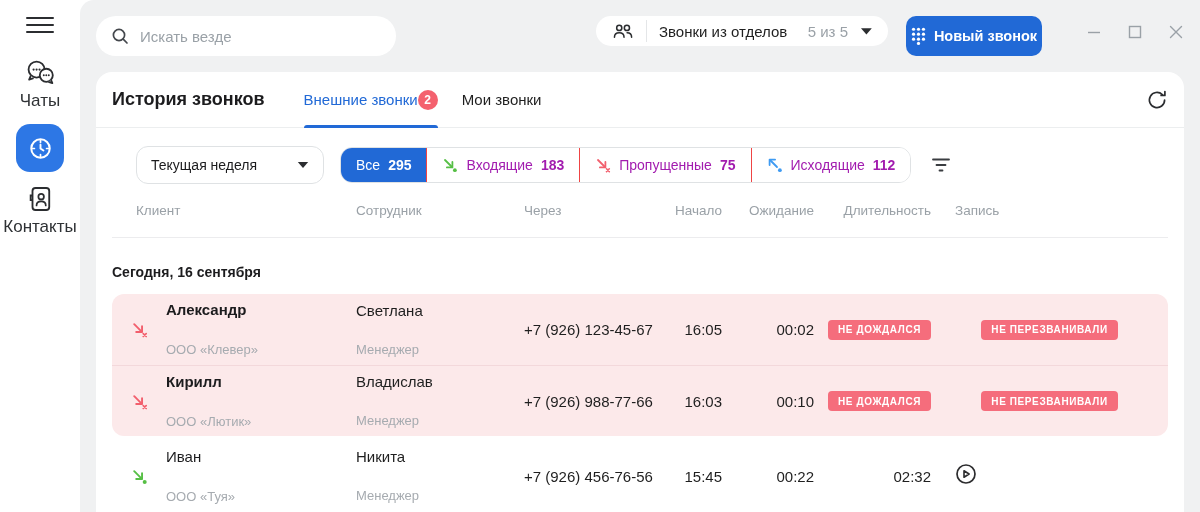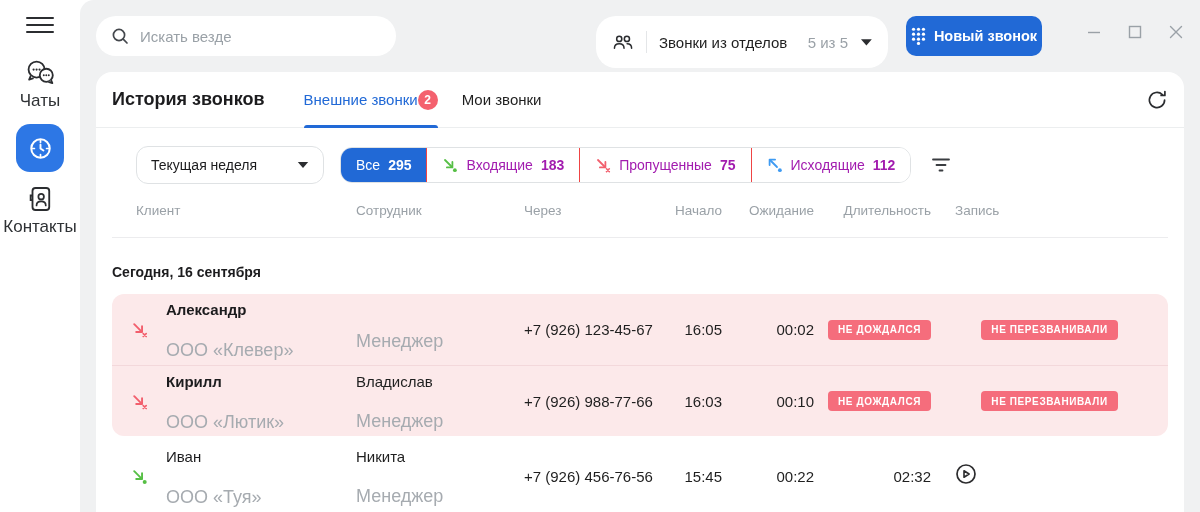--- a/index.html
+++ b/index.html
@@ -23,21 +23,21 @@
   .nav-contacts{margin-top:12px;}
 
   
   .workspace{position:absolute; left:80px; top:0; right:0; bottom:0; background:var(--bg_grey); border-top-left-radius:14px;}
 
   .topbar{position:relative; height:72px;}
   .search-pill{position:absolute; left:16px; top:16px; width:300px; height:40px; background:#fff; border-radius:20px; display:flex; align-items:center; gap:10px; padding:0 14px;}
   .search-pill input{flex:1; border:0; outline:0; background:transparent; font-size:15px; color:#1f1f1f; font-family:inherit;}
   .search-pill input::placeholder{color:var(--text_grey);}
 
-  .departments{position:absolute; left:516px; top:16px; width:292px; height:52px; background:#fff; border-radius:20px; display:flex; align-items:center; gap:12px; padding:0 15px; cursor:pointer;}
+  .departments{position:absolute; left:516px; top:16px; width:292px; height:30px; background:#fff; border-radius:20px; display:flex; align-items:center; gap:12px; padding:0 15px; cursor:pointer;}
   .dep-divider{width:1px; height:22px; background:#e4e6e8;}
   .dep-label{font-size:15px; color:#1f1f1f; white-space:nowrap;}
   .dep-count{margin-left:auto; font-size:15px; color:var(--text_grey); white-space:nowrap;}
 
   .new-call{position:absolute; left:826px; top:16px; width:136px; height:40px; border:0; border-radius:10px; background:var(--accent); color:#fff; display:flex; align-items:center; justify-content:center; gap:8px; font-size:14.5px; font-weight:700; font-family:inherit; cursor:pointer;}
 
   .win-controls{position:absolute; right:16px; top:24px; display:flex; gap:25px; align-items:center;}
   .win-btn{background:none; border:0; cursor:pointer; padding:0; display:flex; align-items:center; justify-content:center; width:16px; height:16px;}
 
   
@@ -71,21 +71,21 @@
   .date-label{margin:26px 16px 13px; font-size:14px; font-weight:700; line-height:17px; color:#1c1c1e;}
 
   .rows{margin:0 16px;}
   .row-group{background:var(--row_pink); border-radius:12px;}
   .row{display:grid; grid-template-columns:54px 190px 168px 146px 72px 72px 117px 1fr; align-items:center; height:71px; cursor:pointer;}
   .row-group .row + .row{border-top:1px solid #f3d8db;}
   .row.white{height:72px; margin-top:4px; background:#fff;}
   .cell-icon{display:flex; justify-content:center;}
   .name{font-size:15px; font-weight:700; color:#1c1c1e; line-height:18px;}
   .row.white .name{font-weight:400;}
-  .sub{font-size:18px; color:#a6abb0; margin-top:23px; line-height:16px;}
+  .sub{font-size:13px; color:#a6abb0; margin-top:23px; line-height:16px;}
   .via{font-size:15px; color:#1f1f1f;}
   .t{font-size:15px; color:#1f1f1f; text-align:right;}
   .start{padding-right:20px;}
   .cell-end{display:flex; justify-content:flex-end;}
   .cell-center{display:flex; justify-content:center;}
   .badge{height:20px; padding:0 10px; border-radius:4px; background:var(--badge_bg); color:#fff; font-size:10px; font-weight:700; letter-spacing:.6px; display:flex; align-items:center; white-space:nowrap;}
   .play-btn{margin-left:24px; background:none; border:0; padding:0; cursor:pointer;}
 </style>
 </head>
 <body>
@@ -307,20 +307,21 @@
               <path d="M3 3 L10 10" stroke="var(--missed)" stroke-width="1.8" stroke-linecap="round"></path>
               <path d="M10.4 4.9 V10.4 H4.9" fill="none" stroke="var(--missed)" stroke-width="1.8" stroke-linecap="round" stroke-linejoin="round"></path>
               <path d="M11.5 11.8 l2.8 2.8 M14.3 11.8 l-2.8 2.8" stroke="var(--missed)" stroke-width="1.6" stroke-linecap="round"></path>
             </svg>
           </div>
           <div>
             <div class="name">Александр</div>
             <div class="sub">ООО «Клевер»</div>
           </div>
           <div>
+            <div class="via">Светлана</div>
             <div class="sub">Менеджер</div>
           </div>
           <div class="via">+7 (926) 123-45-67</div>
           <div class="t start">16:05</div>
           <div class="t">00:02</div>
           <div class="cell-end">
             <span class="badge">НЕ ДОЖДАЛСЯ</span>
           </div>
           <div class="cell-center">
             <span class="badge">НЕ ПЕРЕЗВАНИВАЛИ</span>

